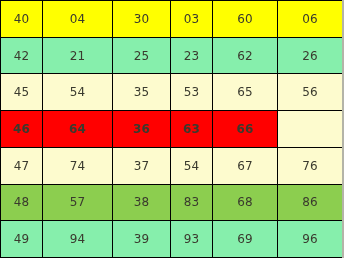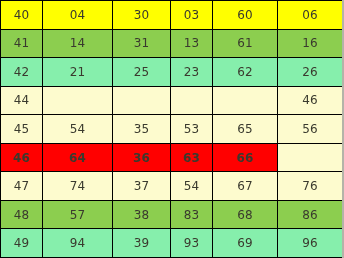--- a/index.html
+++ b/index.html
@@ -83,42 +83,26 @@
     <tbody id="grid-body">
         <tr>
           <td class="s-yellow">40</td>
           <td class="s-yellow">04</td>
           <td class="s-yellow">30</td>
           <td class="s-yellow">03</td>
           <td class="s-yellow">60</td>
           <td class="s-yellow">06</td>
         </tr>
         <tr>
-          <td class="s-green">41</td>
-          <td class="s-green">14</td>
-          <td class="s-green">31</td>
-          <td class="s-green">13</td>
-          <td class="s-green">61</td>
-          <td class="s-green">16</td>
-        </tr>
-        <tr>
           <td class="s-orange">42</td>
           <td class="s-orange">21</td>
           <td class="s-orange">25</td>
           <td class="s-orange">23</td>
           <td class="s-orange">62</td>
           <td class="s-orange">26</td>
-        </tr>
-        <tr>
-          <td class="s-cream">44</td>
-          <td class="s-empty"></td>
-          <td class="s-empty"></td>
-          <td class="s-empty"></td>
-          <td class="s-empty"></td>
-          <td class="s-cream">46</td>
         </tr>
         <tr>
           <td class="s-cream">45</td>
           <td class="s-cream">54</td>
           <td class="s-cream">35</td>
           <td class="s-cream">53</td>
           <td class="s-cream">65</td>
           <td class="s-cream">56</td>
         </tr>
         <tr>

